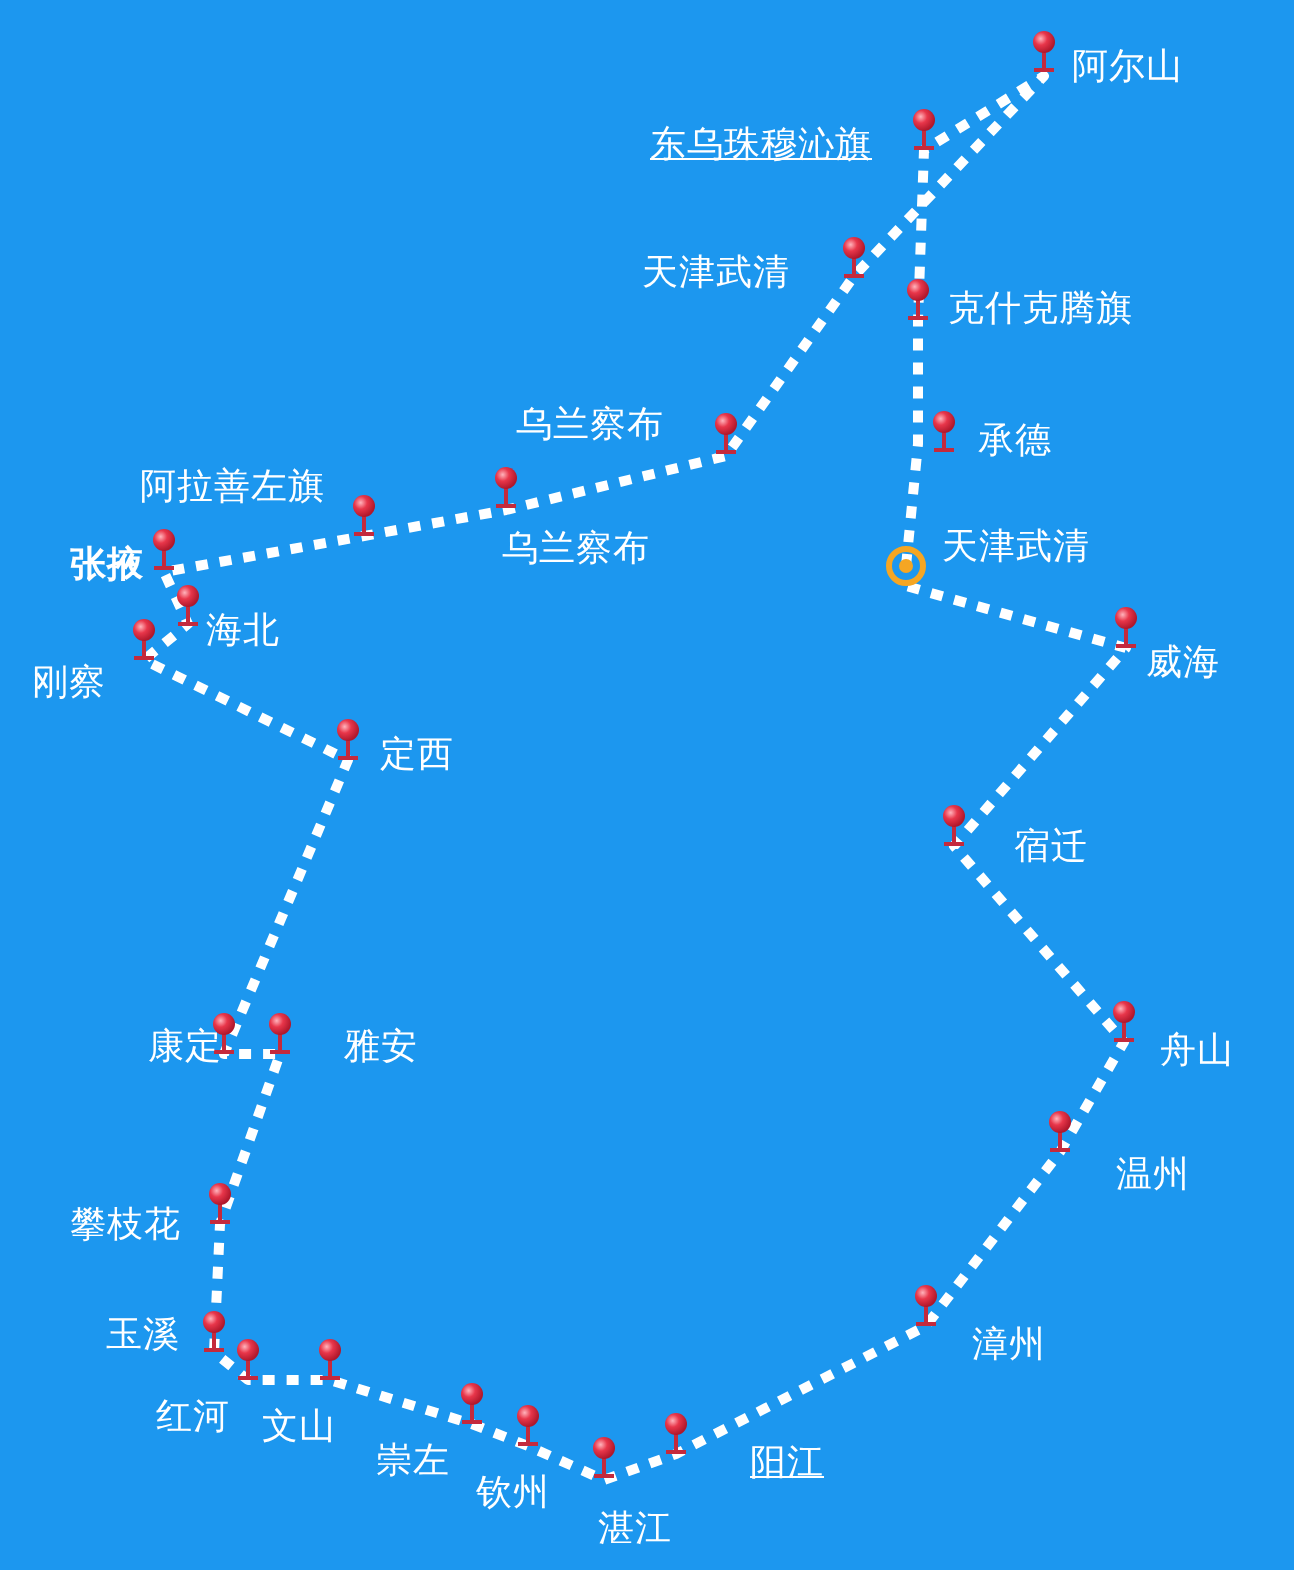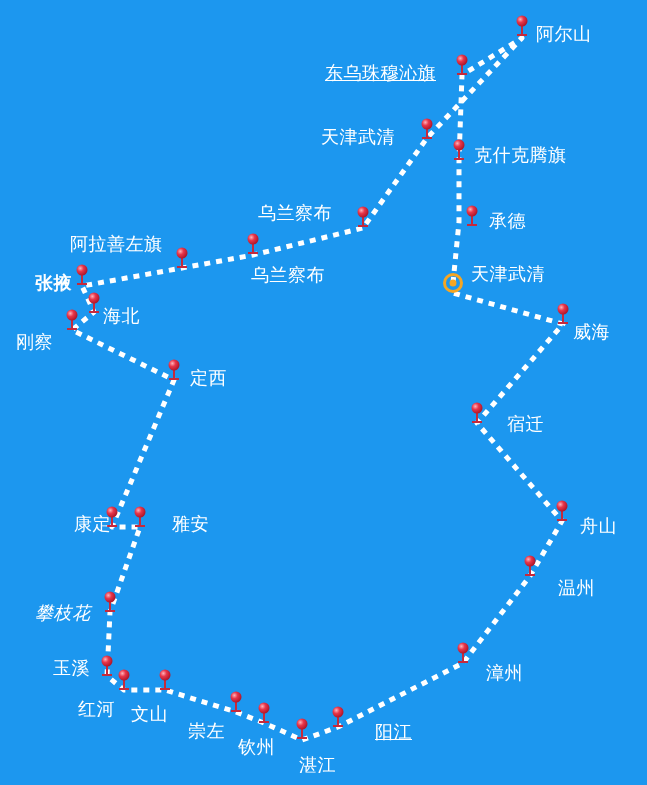--- a/index.html
+++ b/index.html
@@ -212,21 +212,21 @@
             <radialGradient id="g14" cx="35%" cy="35%" r="65%">
               <stop offset="0%" stop-color="#ffb3bb"></stop>
               <stop offset="45%" stop-color="#e8364a"></stop>
               <stop offset="100%" stop-color="#b0182c"></stop>
             </radialGradient>
           </defs>
           <rect x="6" y="6" width="2" height="14" fill="#c42a3d"></rect>
           <rect x="2" y="19" width="10" height="2" fill="#c42a3d"></rect>
           <circle cx="7" cy="6" r="5.5" fill="url(#g14)"></circle>
         </svg></div>
-      <div class="label" style="left: 35px; top: 603px; font-style: italic;">攀枝花</div>
+      <div class="label" style="left: 35px; top: 603px;">攀枝花</div>
       <div class="pin" style="left: 107px; top: 662px;"><svg width="14" height="22" viewBox="0 0 14 22">
           <defs>
             <radialGradient id="g15" cx="35%" cy="35%" r="65%">
               <stop offset="0%" stop-color="#ffb3bb"></stop>
               <stop offset="45%" stop-color="#e8364a"></stop>
               <stop offset="100%" stop-color="#b0182c"></stop>
             </radialGradient>
           </defs>
           <rect x="6" y="6" width="2" height="14" fill="#c42a3d"></rect>
           <rect x="2" y="19" width="10" height="2" fill="#c42a3d"></rect>

